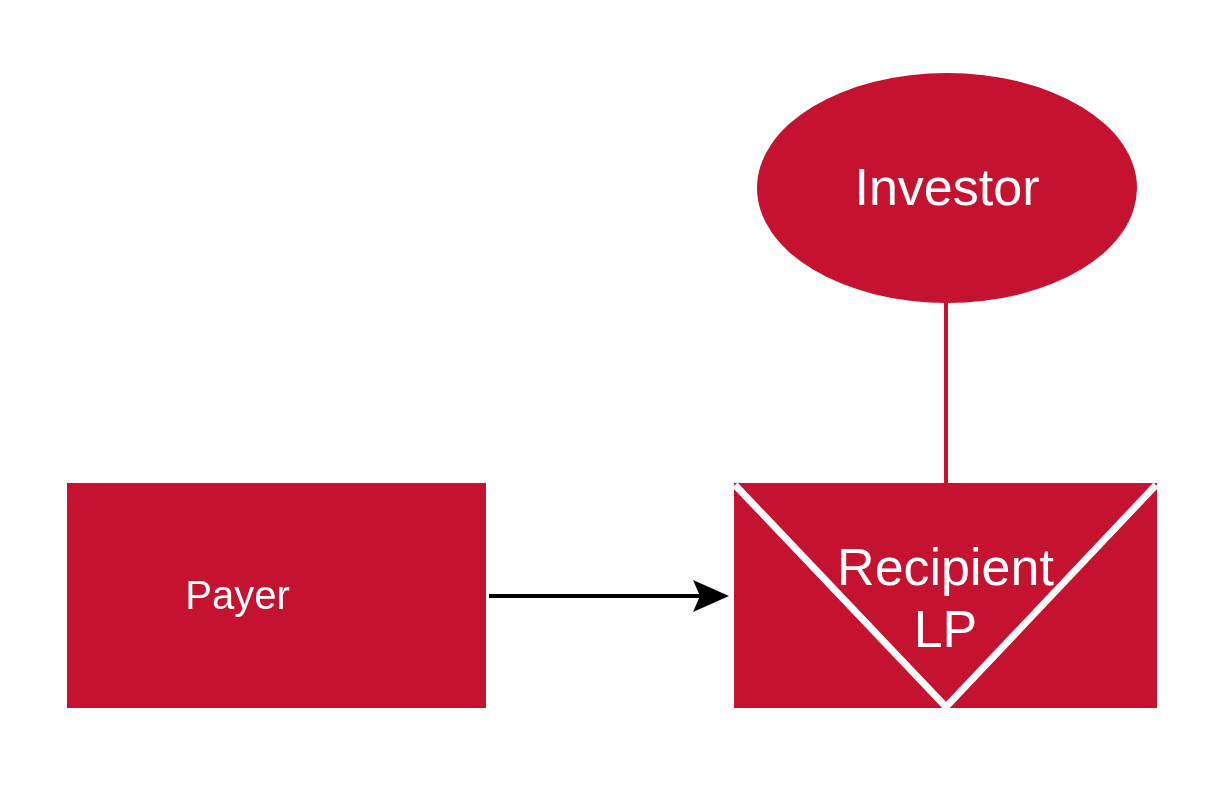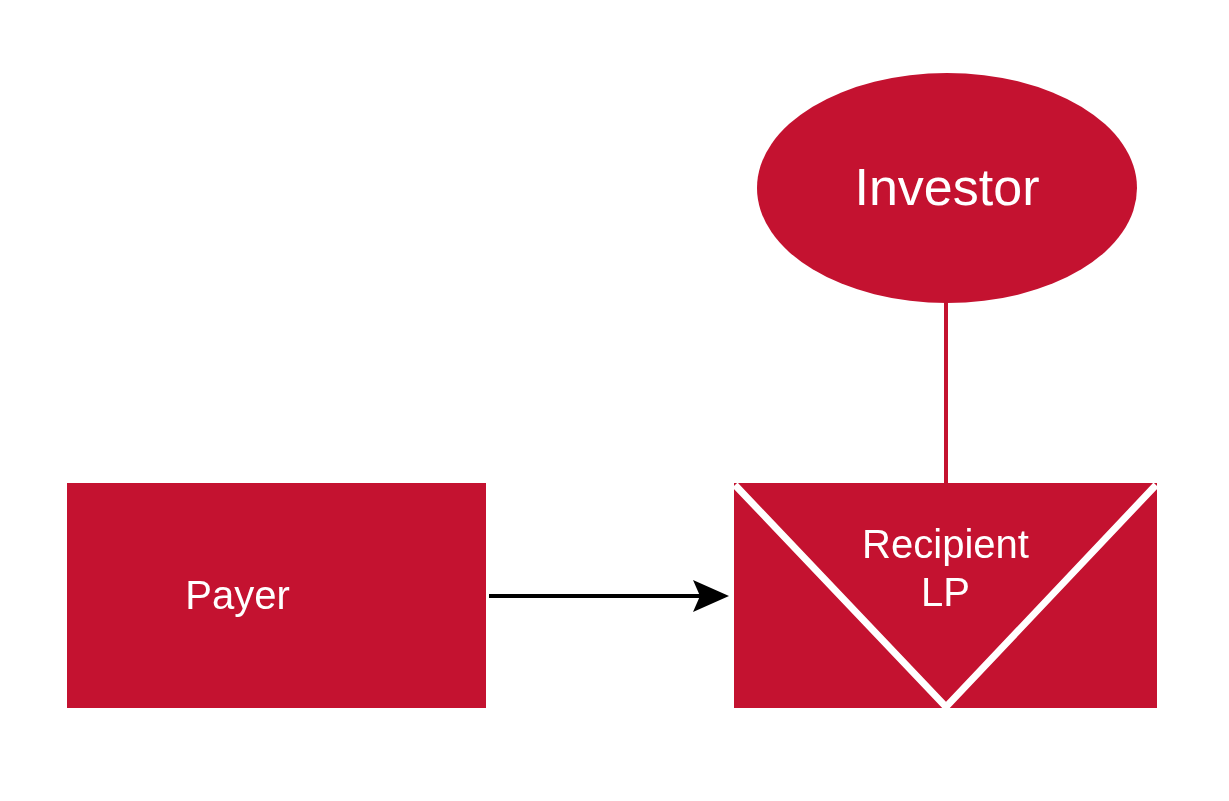--- a/index.html
+++ b/index.html
@@ -47,24 +47,24 @@
   #label-payer {
     left: 67px;
     top: 483px;
     width: 341px;
     height: 225px;
     font-size: 40px;
     border-radius: 29px;
   }
   #label-recipient {
     left: 734px;
-    top: 481px;
+    top: 511px;
     width: 423px;
     height: 175px;
-    font-size: 40px;
+    font-size: 52px;
   }
 </style>
 </head>
 <body>
 
 <div id="diagram-canvas">
 
   <svg id="diagram-svg" viewBox="0 0 1229 801" xmlns="http://www.w3.org/2000/svg">
 
     <line x1="946" y1="300" x2="946" y2="486" stroke="#c41230" stroke-width="4"></line>

